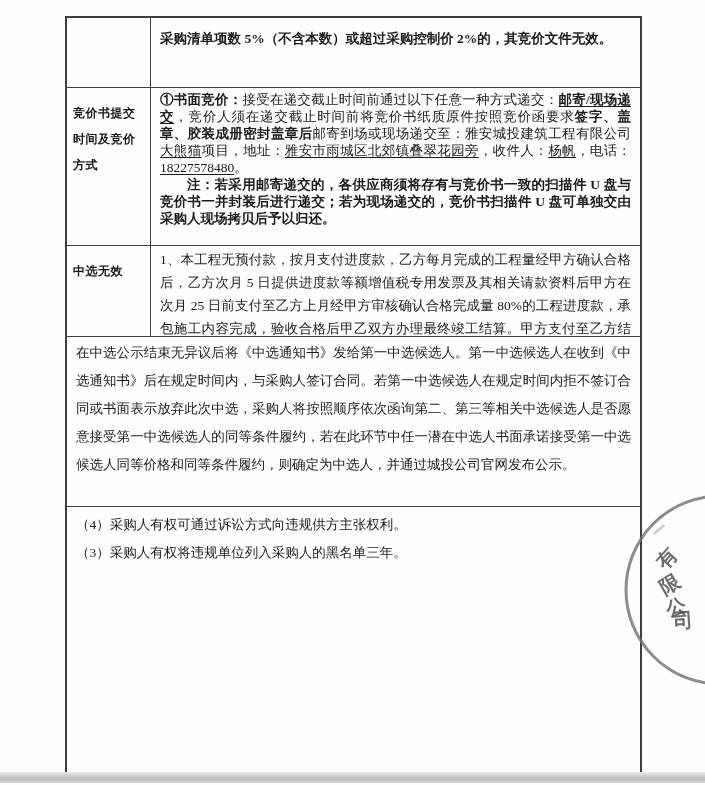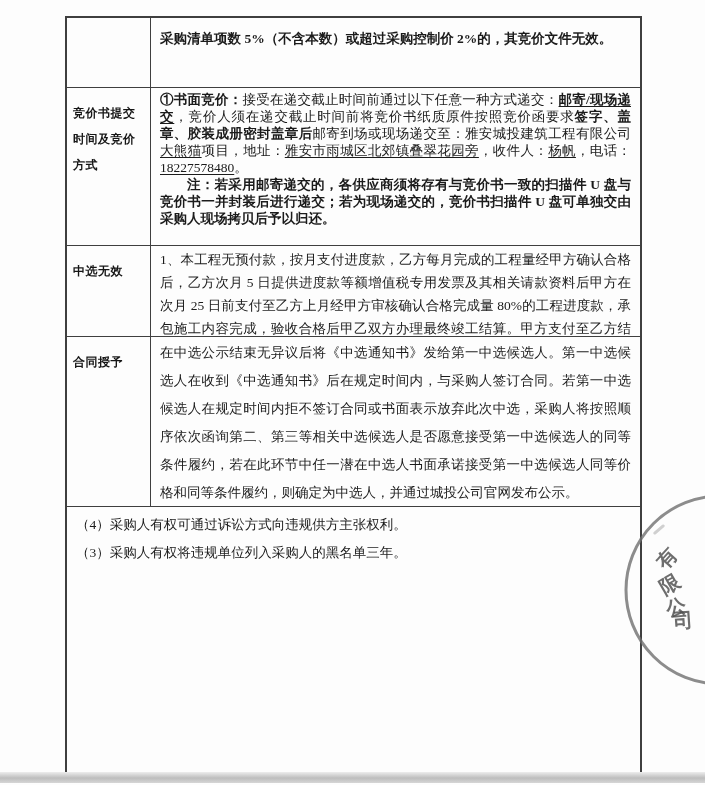--- a/index.html
+++ b/index.html
@@ -71,21 +71,20 @@
           <p class="para-indent"><span class="seg-b">注：若采用邮寄递交的，各供应商须将存有与竞价书一致的扫描件 U 盘与竞价书一并封装后进行递交；若为现场递交的，竞价书扫描件 U 盘可单独交由采购人现场拷贝后予以归还。</span></p>
         </div>
       </div>
       <div class="trow" style="height: 91px;">
         <div class="cell-label">中选无效</div>
         <div class="cell-content" style="line-height: 23px; padding-top: 2px;">
           <p><span>1、本工程无预付款，按月支付进度款，乙方每月完成的工程量经甲方确认合格后，乙方次月 5 日提供进度款等额增值税专用发票及其相关请款资料后甲方在次月 25 日前支付至乙方上月经甲方审核确认合格完成量 80%的工程进度款，承包施工内容完成，验收合格后甲乙双方办理最终竣工结算。甲方支付至乙方结算工程款的 97%，剩余 3%作为质保金。</span></p>
         </div>
       </div>
       <div class="trow" style="height: 170px;">
-        <div class="cell-label">合同授予</div>
         <div class="cell-content" style="line-height: 28px; padding-top: 2px;">
           <p><span>在中选公示结束无异议后将《中选通知书》发给第一中选候选人。第一中选候选人在收到《中选通知书》后在规定时间内，与采购人签订合同。若第一中选候选人在规定时间内拒不签订合同或书面表示放弃此次中选，采购人将按照顺序依次函询第二、第三等相关中选候选人是否愿意接受第一中选候选人的同等条件履约，若在此环节中任一潜在中选人书面承诺接受第一中选候选人同等价格和同等条件履约，则确定为中选人，并通过城投公司官网发布公示。</span></p>
         </div>
       </div>
       <div class="trow vmid" style="height: 269px;">
         <div class="cell-content" style="line-height: 28px; padding-top: 4px;">
           <p><span>（4）采购人有权可通过诉讼方式向违规供方主张权利。</span></p>
           <p><span>（3）采购人有权将违规单位列入采购人的黑名单三年。</span></p>
         </div>
       </div>

